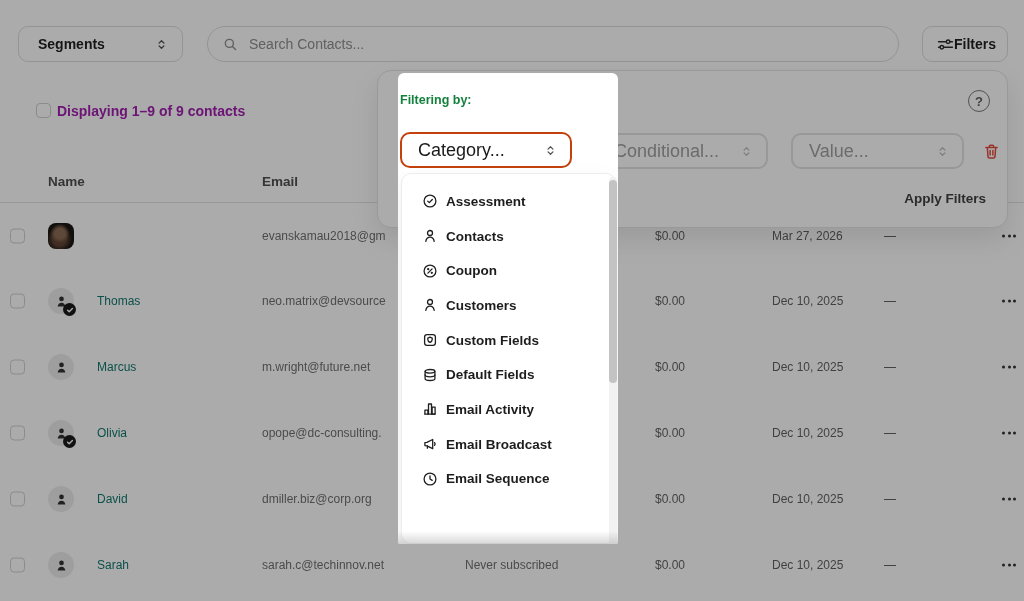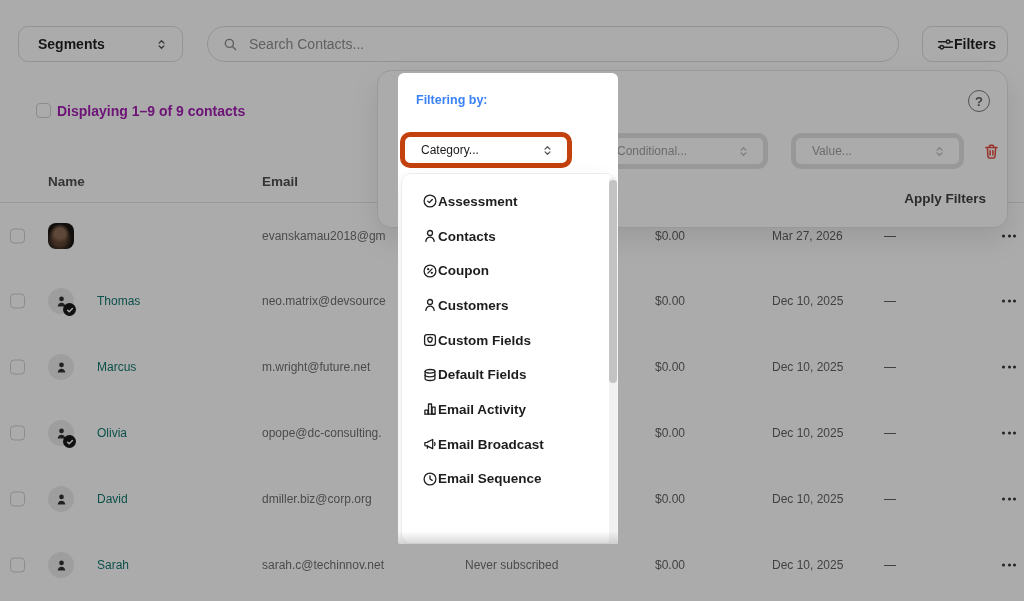--- a/index.html
+++ b/index.html
@@ -77,51 +77,51 @@
     box-shadow:0 12px 28px rgba(0,0,0,.10);
   }
   .help-circle{
     position:absolute;left:590px;top:19px;width:22px;height:22px;box-sizing:border-box;
     border:1.5px solid #7a7a7a;border-radius:50%;color:#5f5f5f;
     display:flex;align-items:center;justify-content:center;
     font-size:13px;font-weight:600;cursor:pointer;
   }
   .select{
     position:absolute;box-sizing:border-box;height:36px;background:#fff;
-    border:5px solid #c2410c;border-radius:10px;display:flex;align-items:center;
-    justify-content:space-between;padding:0 13px 0 16px;font-size:12px;cursor:pointer;
+    border:2px solid #c2410c;border-radius:10px;display:flex;align-items:center;
+    justify-content:space-between;padding:0 13px 0 16px;font-size:18px;cursor:pointer;
   }
   .select .chev{display:flex;}
   .select.disabled{border-color:#e2e2e2;color:#9f9f9f;}
   .select.disabled .chev{color:#bdbdbd;}
   .sel-conditional{left:218px;top:62px;width:172px;}
   .sel-value{left:413px;top:62px;width:173px;}
   .trash-btn{position:absolute;left:603px;top:70px;width:20px;height:20px;
     display:flex;align-items:center;justify-content:center;cursor:pointer;}
   .apply-btn{
     position:absolute;right:21px;top:120px;font-size:13.5px;font-weight:600;
     color:#3d3d3d;cursor:pointer;
   }
   
   .overlay{position:absolute;inset:0;background:rgba(10,10,10,.34);z-index:40;}
   
   .spotlight{
     position:absolute;left:398px;top:73px;width:220px;height:471px;background:#fff;
     border-radius:6px 6px 2px 2px;z-index:50;overflow:hidden;
   }
-  .filtering-title{position:absolute;left:18px;top:20px;font-size:12.5px;font-weight:700;color:#3b82f6;}
+  .filtering-title{position:absolute;left:2px;top:20px;font-size:12.5px;font-weight:700;color:#15803d;}
   .sel-category{left:2px;top:59px;width:172px;color:#1a1a1a;}
   .sel-category .chev{color:#555;}
   .dropdown{
     position:absolute;left:3px;top:100px;width:215px;height:371px;box-sizing:border-box;
     background:#fff;border:1px solid #ececec;border-radius:10px;
     box-shadow:0 10px 24px rgba(0,0,0,.08);padding-top:10px;overflow:hidden;
   }
   .dd-item{
-    height:34.7px;display:flex;align-items:center;padding-left:20px;cursor:pointer;
+    height:34.7px;display:flex;align-items:center;padding-left:20px;gap:8px;cursor:pointer;
   }
   .dd-item .ic{width:16px;height:16px;color:#1f1f1f;display:flex;}
   .dd-item .lbl{font-size:13.5px;font-weight:600;color:#1d1d1d;white-space:nowrap;}
   .sb-track{position:absolute;left:211px;top:104px;width:8px;height:436px;
     background:#f1f1f1;border-radius:4px;}
   .sb-thumb{position:absolute;left:211px;top:107px;width:8px;height:203px;
     background:#c3c3c3;border-radius:4px;cursor:grab;}
   .spot-fade{position:absolute;left:0;bottom:0;width:100%;height:13px;
     background:linear-gradient(to bottom,rgba(255,255,255,0),rgba(150,150,150,.38));}
 </style>

